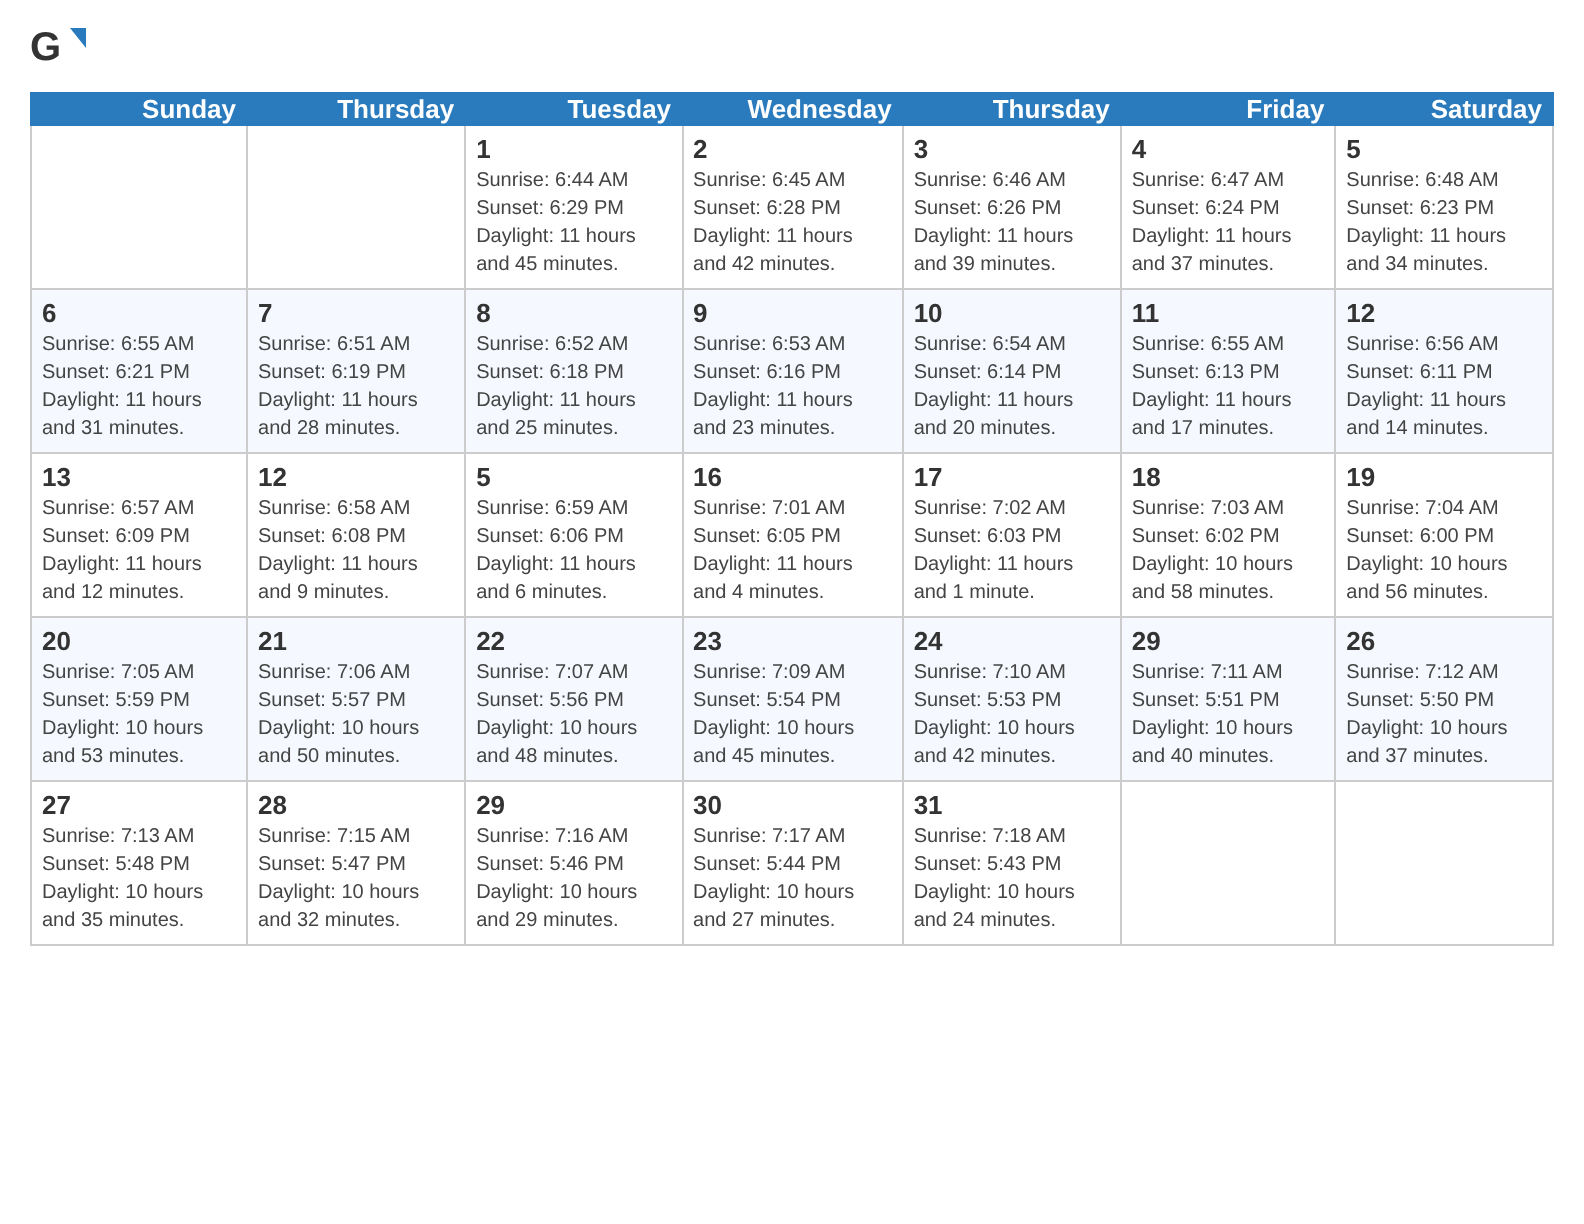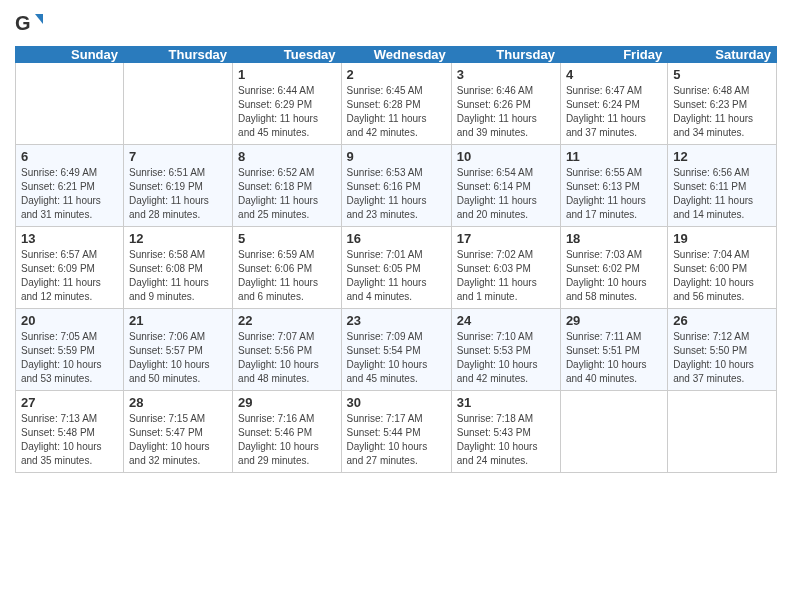--- a/index.html
+++ b/index.html
@@ -151,21 +151,21 @@
         <td>
           <span class="day-num">5</span>
           <div class="day-info">Sunrise: 6:48 AM
 Sunset: 6:23 PM
 Daylight: 11 hours and 34 minutes.</div>
         </td>
       </tr>
       <tr>
         <td>
           <span class="day-num">6</span>
-          <div class="day-info">Sunrise: 6:49 AM
+          <div class="day-info">Sunrise: 6:55 AM
 Sunset: 6:21 PM
 Daylight: 11 hours and 31 minutes.</div>
         </td>
         <td>
           <span class="day-num">7</span>
           <div class="day-info">Sunrise: 6:51 AM
 Sunset: 6:19 PM
 Daylight: 11 hours and 28 minutes.</div>
         </td>
         <td>

